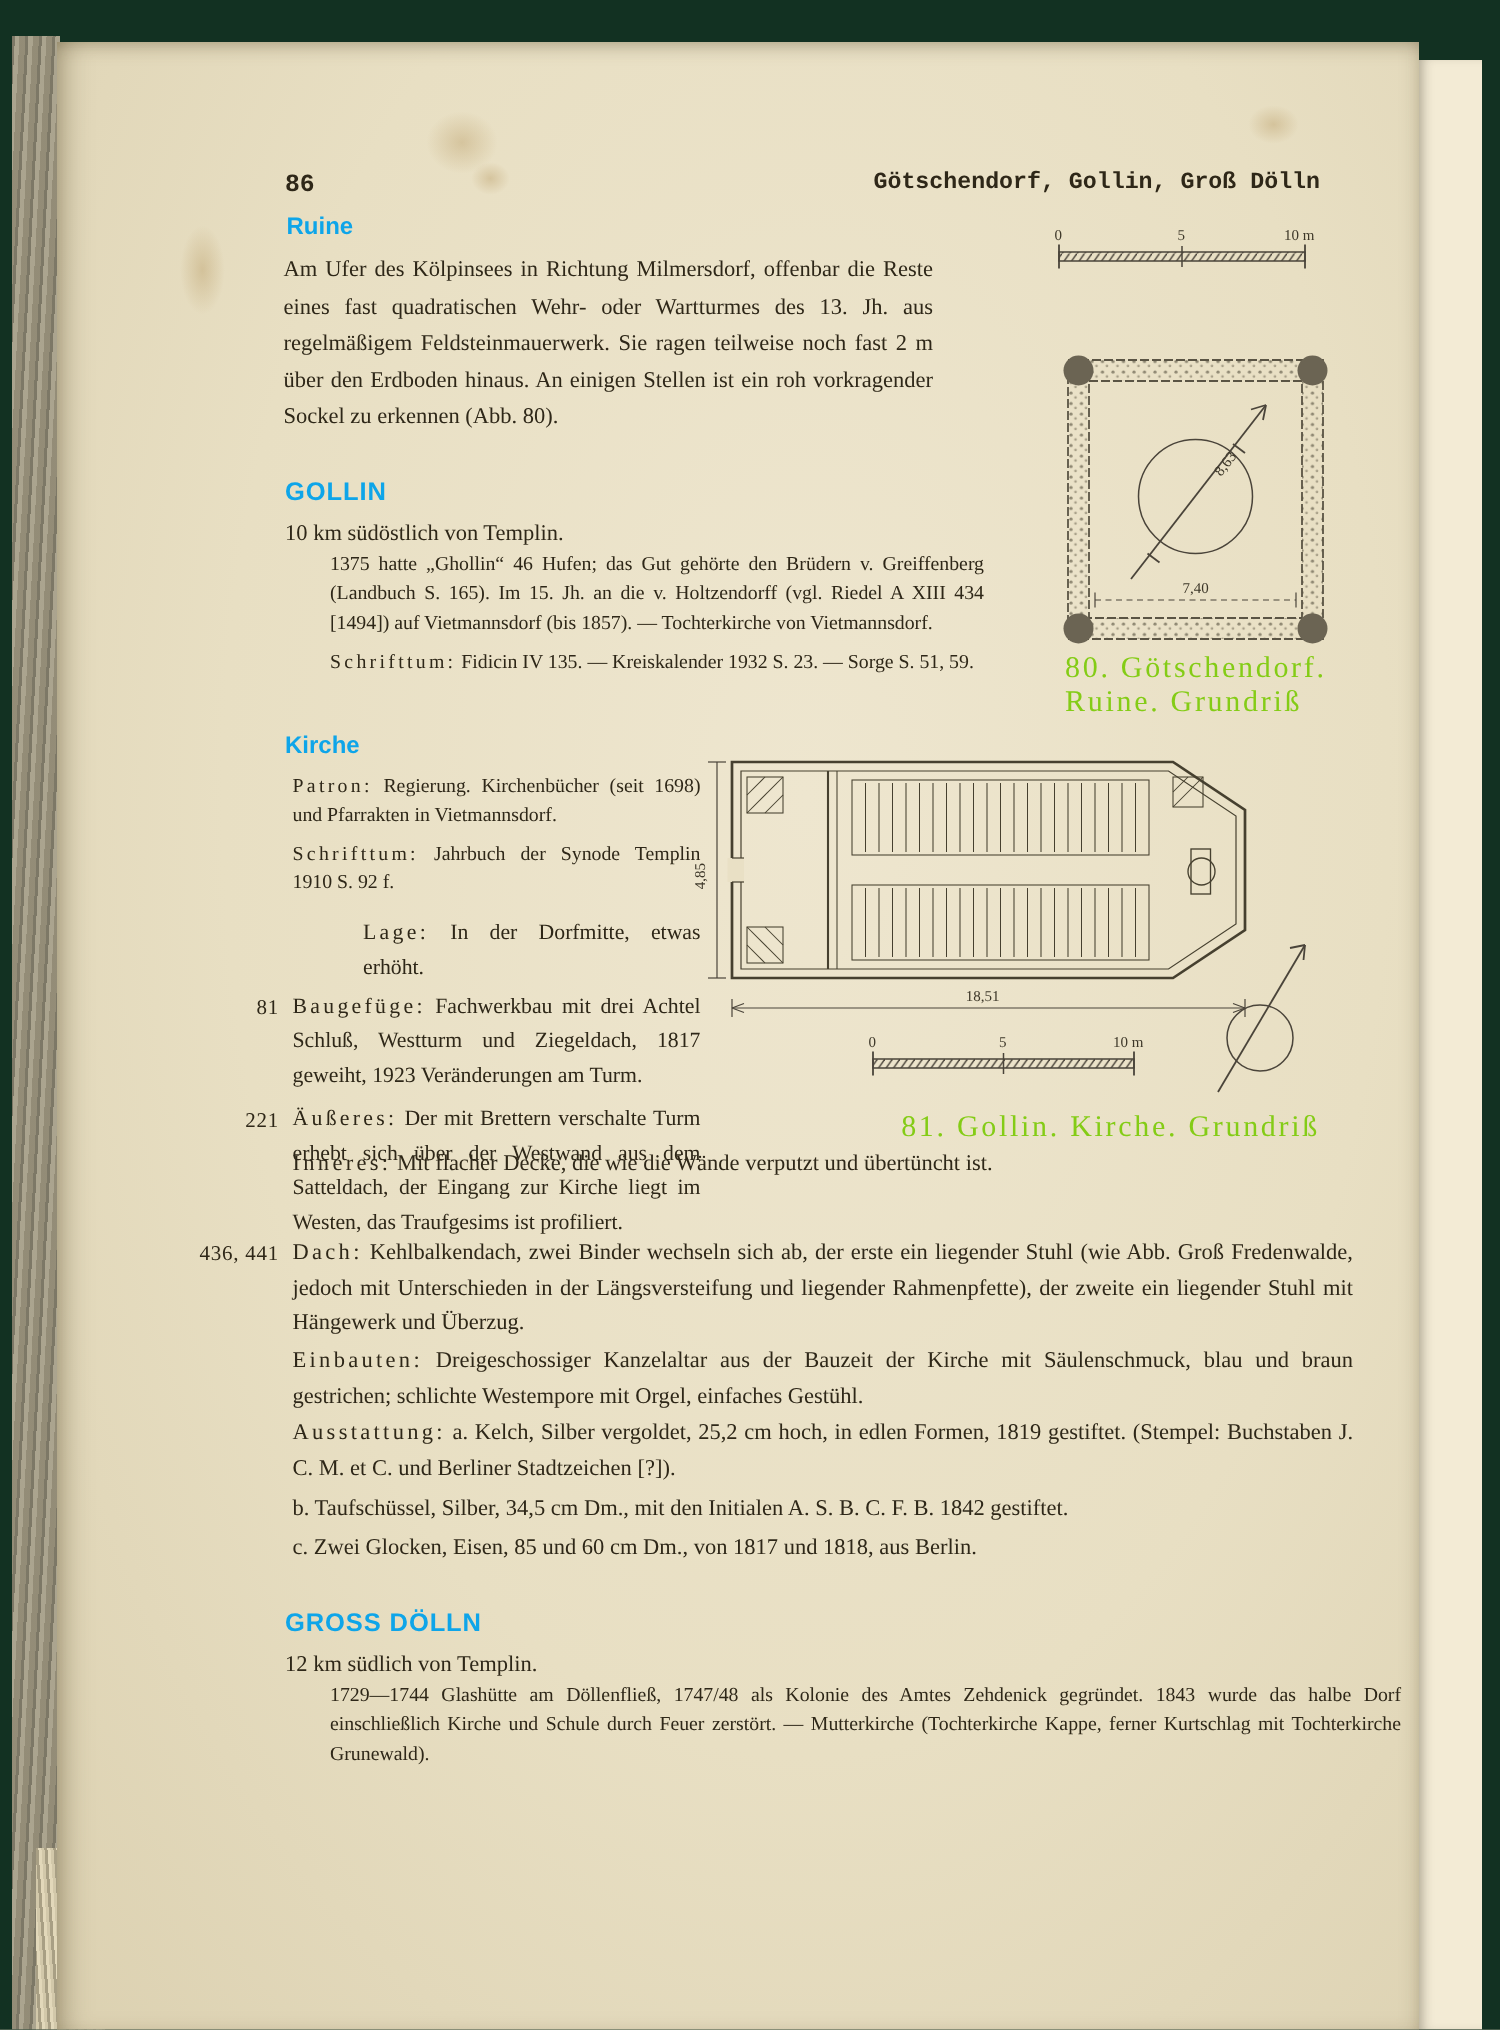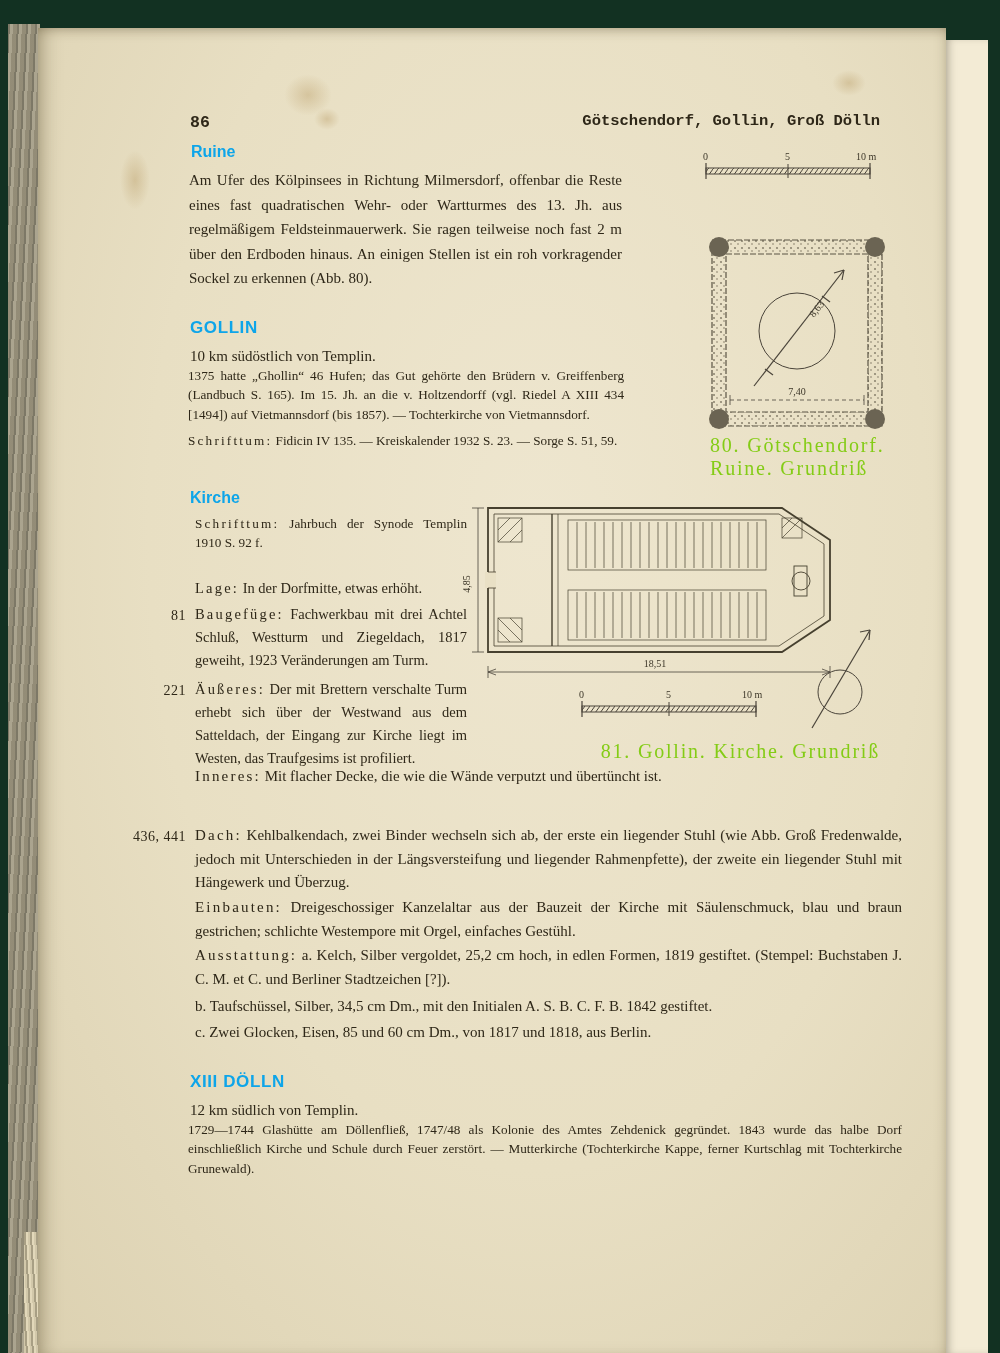--- a/index.html
+++ b/index.html
@@ -23,21 +23,21 @@
     background:#f3ebd5; box-shadow: inset 6px 0 8px -4px rgba(40,35,20,.35);
   }
   .stain { position:absolute; border-radius:50%;
     background:radial-gradient(ellipse, rgba(158,118,48,.26), rgba(158,118,48,0) 70%);
   }
 
   
   .abs { position:absolute; color:#2e2718; }
   .t  { font-size:15px; line-height:24.5px; }
   .tm { font-size:14.5px; line-height:23px; }
-  .ts { font-size:13.2px; line-height:19.4px; }
+  .ts { font-size:13.2px; line-height:19.4px;margin-left:32px; }
   .just { text-align:justify; }
   .h-sans, .h-big, .h-small { font-family:"Liberation Sans", sans-serif; font-weight:bold; color:#0ea5e9; }
   .h-big { font-size:17px; letter-spacing:.6px; }
   .h-small { font-size:16px; }
   .bold { font-weight:bold;font-family:Liberation Mono, monospace; }
   .sperr { letter-spacing:2.2px; }
   .caption { font-size:20px; letter-spacing:1.8px; color:#84cc16; line-height:23px; }
 
   .col { position:absolute; left:195px; top:514px; width:272px; }
   .col p { position:relative; margin:0 0 6px 0; text-align:justify; color:#2e2718; }
@@ -122,25 +122,29 @@
   <div class="abs t" style="left:190px; top:344px;">10 km südöstlich von Templin.</div>
   <div class="abs ts just" style="left:188px; top:366px; width:436px;">1375 hatte „Ghollin“ 46 Hufen; das Gut gehörte den Brüdern v. Greiffenberg (Landbuch S. 165). Im 15. Jh. an die v. Holtzendorff (vgl. Riedel A XIII 434 [1494]) auf Vietmannsdorf (bis 1857). — Tochterkirche von Vietmannsdorf.</div>
   <div class="abs ts just" style="left:188px; top:431px; width:436px;">
     <span class="sperr">Schrifttum:</span>
     <span>Fidicin IV 135. — Kreiskalender 1932 S. 23. — Sorge S. 51, 59.</span>
   </div>
 
   <div class="abs h-small" style="left:190px; top:489px;">Kirche</div>
 
   <div class="col">
-    <p class="ts" style="margin-bottom:24px;">
+    <p class="ts">
+      <span class="sperr">Patron:</span>
+      <span>Regierung. Kirchenbücher (seit 1698) und Pfarrakten in Vietmannsdorf.</span>
+    </p>
+    <p class="ts" style="margin-bottom:13px;">
       <span class="sperr">Schrifttum:</span>
       <span>Jahrbuch der Synode Templin 1910 S. 92 f.</span>
     </p>
-    <p class="tm" style="margin-bottom:3px;">
+    <p class="tm" style="margin-bottom:3px;margin-left:47px;">
       <span class="sperr">Lage:</span>
       <span>In der Dorfmitte, etwas erhöht.</span>
     </p>
     <p class="tm">
       <span class="margin-num">81</span>
       <span class="sperr">Baugefüge:</span>
       <span>Fachwerkbau mit drei Achtel Schluß, Westturm und Ziegeldach, 1817 geweiht, 1923 Veränderungen am Turm.</span>
     </p>
     <p class="tm">
       <span class="margin-num">221</span>
@@ -290,17 +294,17 @@
   </div>
 
   <div class="fw t just" style="top:944px; line-height:23.5px;">
     <span class="sperr">Ausstattung:</span>
     <span>a. Kelch, Silber vergoldet, 25,2 cm hoch, in edlen Formen, 1819 gestiftet. (Stempel: Buchstaben J. C. M. et C. und Berliner Stadtzeichen [?]).</span>
   </div>
 
   <div class="fw t" style="top:994px;">b. Taufschüssel, Silber, 34,5 cm Dm., mit den Initialen A. S. B. C. F. B.  1842 gestiftet.</div>
   <div class="fw t" style="top:1020px;">c. Zwei Glocken, Eisen, 85 und 60 cm Dm., von 1817 und 1818, aus Berlin.</div>
 
-  <div class="abs h-big" style="left:190px; top:1072px;">XIII DÖLLN</div>
+  <div class="abs h-big" style="left:190px; top:1072px;">GROSS DÖLLN</div>
   <div class="abs t" style="left:190px; top:1098px;">12 km südlich von Templin.</div>
   <div class="abs ts just" style="left:188px; top:1120px; width:714px;">1729—1744 Glashütte am Döllenfließ, 1747/48 als Kolonie des Amtes Zehdenick gegründet. 1843 wurde das halbe Dorf einschließlich Kirche und Schule durch Feuer zerstört. — Mutterkirche (Tochterkirche Kappe, ferner Kurtschlag mit Tochterkirche Grunewald).</div>
 
 </div>
 
 </body></html>

